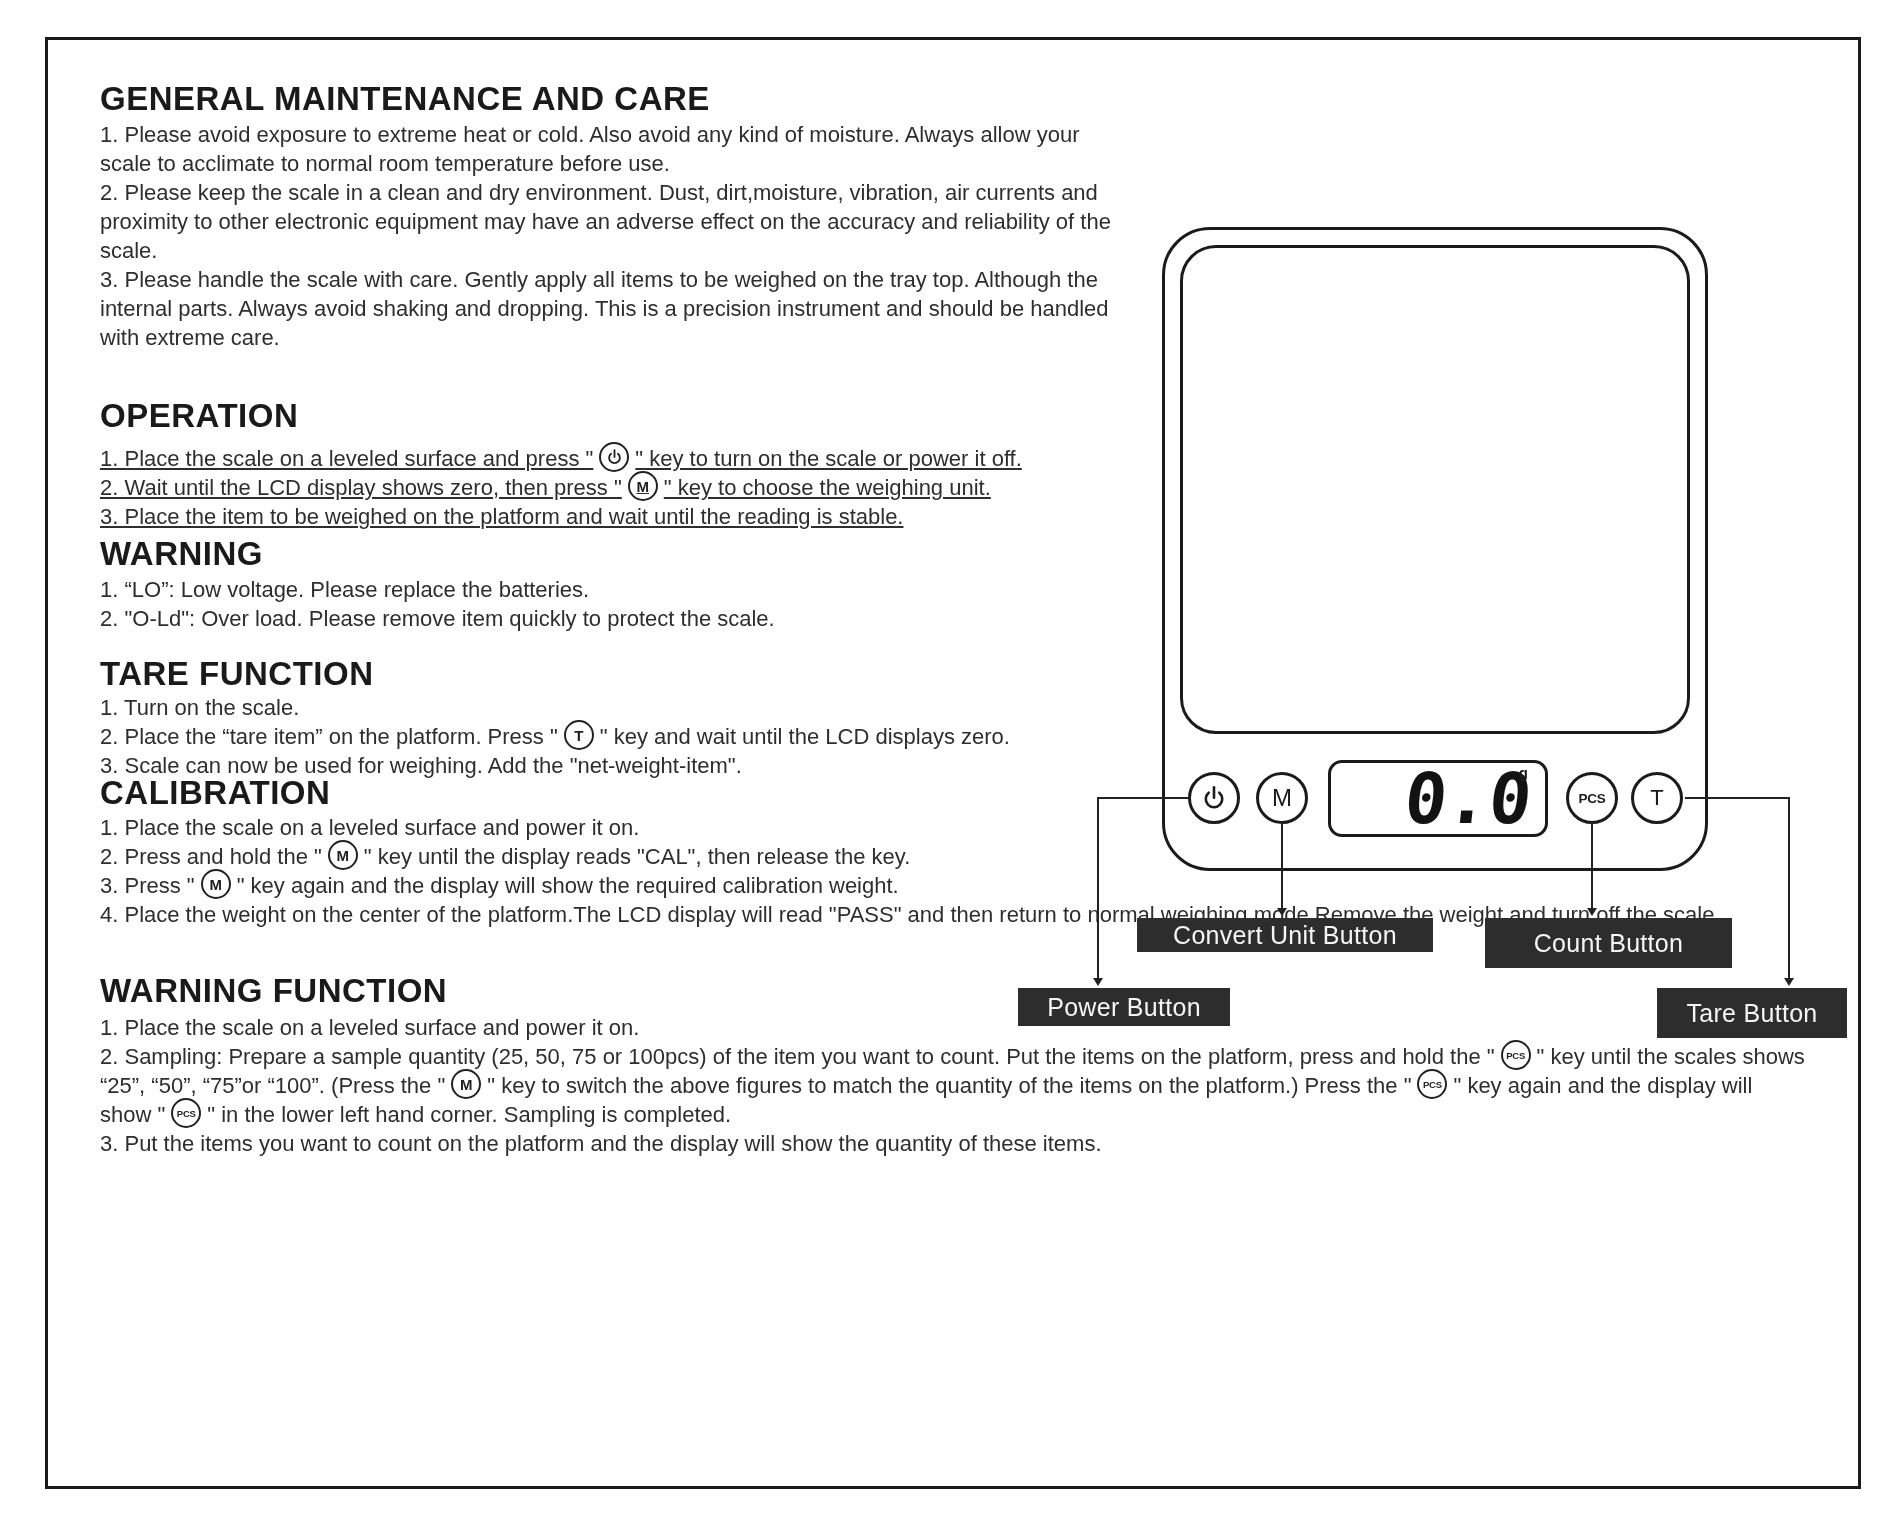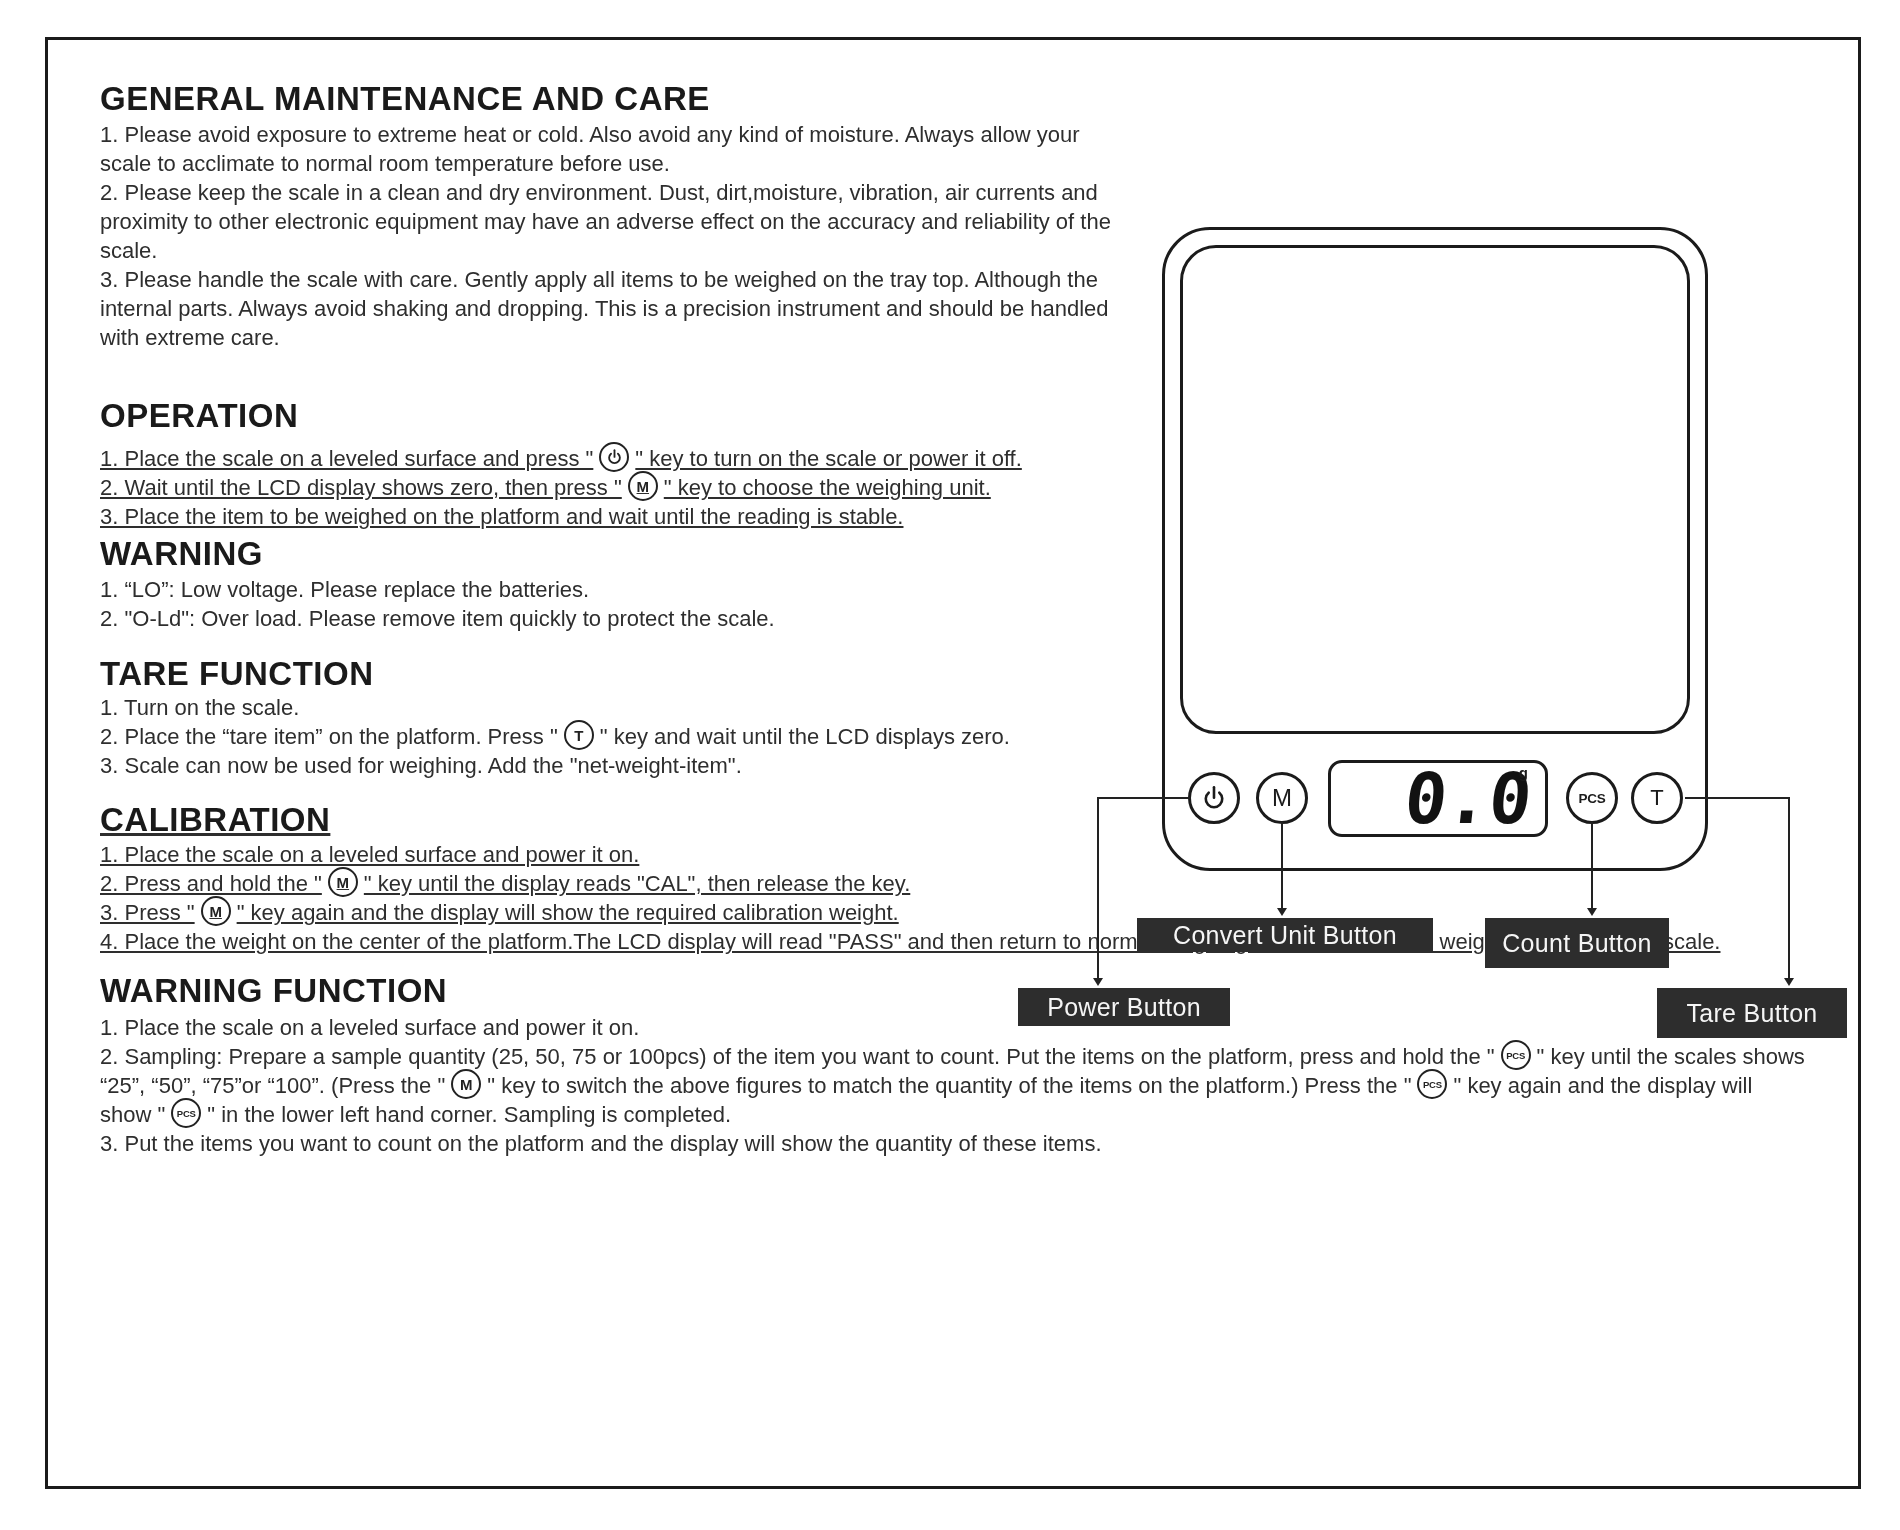--- a/index.html
+++ b/index.html
@@ -12,21 +12,21 @@
   .sec-title{margin:0;font-weight:700;font-size:33px;line-height:30px;color:#1a1a1a;
              letter-spacing:.5px;white-space:nowrap;}
   .sec-lines{margin:0;}
   .line{display:flex;align-items:flex-end;height:29px;white-space:pre;
         font-size:22px;color:#2e2e2e;}
   .line span{white-space:pre;}
   .sec-maintenance{top:84px;}  .sec-maintenance .sec-lines{margin-top:5px;}
   .sec-operation{top:401px;}   .sec-operation .sec-lines{margin-top:12px;text-decoration:underline;}
   .sec-warning{top:539px;}     .sec-warning .sec-lines{margin-top:5px;}
   .sec-tare{top:659px;}        .sec-tare .sec-lines{margin-top:3px;}
-  .sec-calibration{top:805px;text-decoration:underline;} .sec-calibration .sec-lines{margin-top:4px;}
+  .sec-calibration{top:778px;} .sec-calibration .sec-lines{margin-top:4px;}
   .sec-counting{top:976px;}    .sec-counting .sec-lines{margin-top:6px;}
   
   .ikey{flex:none;display:inline-flex;align-items:center;justify-content:center;
         width:30px;height:30px;border:2.5px solid #222;border-radius:50%;
         margin:0 6px;font-size:15px;font-weight:600;color:#222;box-sizing:border-box;}
   .ikey-pcs{font-size:9.5px;letter-spacing:-.2px;font-weight:700;}
   .ikey svg{width:17px;height:19px;display:block;}
   
   .scale-body{position:absolute;left:1162px;top:227px;width:546px;height:644px;
               border:3px solid #1b1b1b;border-radius:48px;box-sizing:border-box;background:#fff;}
@@ -43,21 +43,21 @@
   .lcd{position:absolute;left:1328px;top:760px;width:220px;height:77px;
        border:3.5px solid #1b1b1b;border-radius:14px;box-sizing:border-box;
        display:flex;align-items:center;justify-content:flex-end;padding-right:14px;background:#fff;}
   .lcd-value{font-family:"DejaVu Sans Mono",monospace;font-weight:700;font-size:70px;
              line-height:1;color:#121212;transform:skewX(-6deg);letter-spacing:0;}
   .lcd-unit{position:absolute;right:17px;top:1px;font-size:15px;font-weight:600;color:#1b1b1b;
             transform:none;font-family:"Liberation Sans",sans-serif;}
   .tag{position:absolute;background:#2d2d2d;color:#f5f5f5;display:flex;align-items:center;
        justify-content:center;font-size:25px;letter-spacing:.3px;}
   #tag-convert{left:1137px;top:918px;width:296px;height:34px;}
-  #tag-count{left:1485px;top:918px;width:184px;height:50px;}
+  #tag-count{left:1485px;top:918px;width:247px;height:50px;}
   #tag-power{left:1018px;top:988px;width:212px;height:38px;}
   #tag-tare{left:1657px;top:988px;width:190px;height:50px;}
   .cline{position:absolute;background:#222;}
   #ln-power-h{left:1097px;top:797px;width:93px;height:2px;}
   #ln-power-v{left:1097px;top:797px;width:2px;height:181px;}
   #ln-convert-v{left:1281px;top:822px;width:2px;height:86px;}
   #ln-count-v{left:1591px;top:822px;width:2px;height:86px;}
   #ln-tare-h{left:1685px;top:797px;width:105px;height:2px;}
   #ln-tare-v{left:1788px;top:797px;width:2px;height:181px;}
   .arrow{position:absolute;width:0;height:0;border-left:5px solid transparent;

